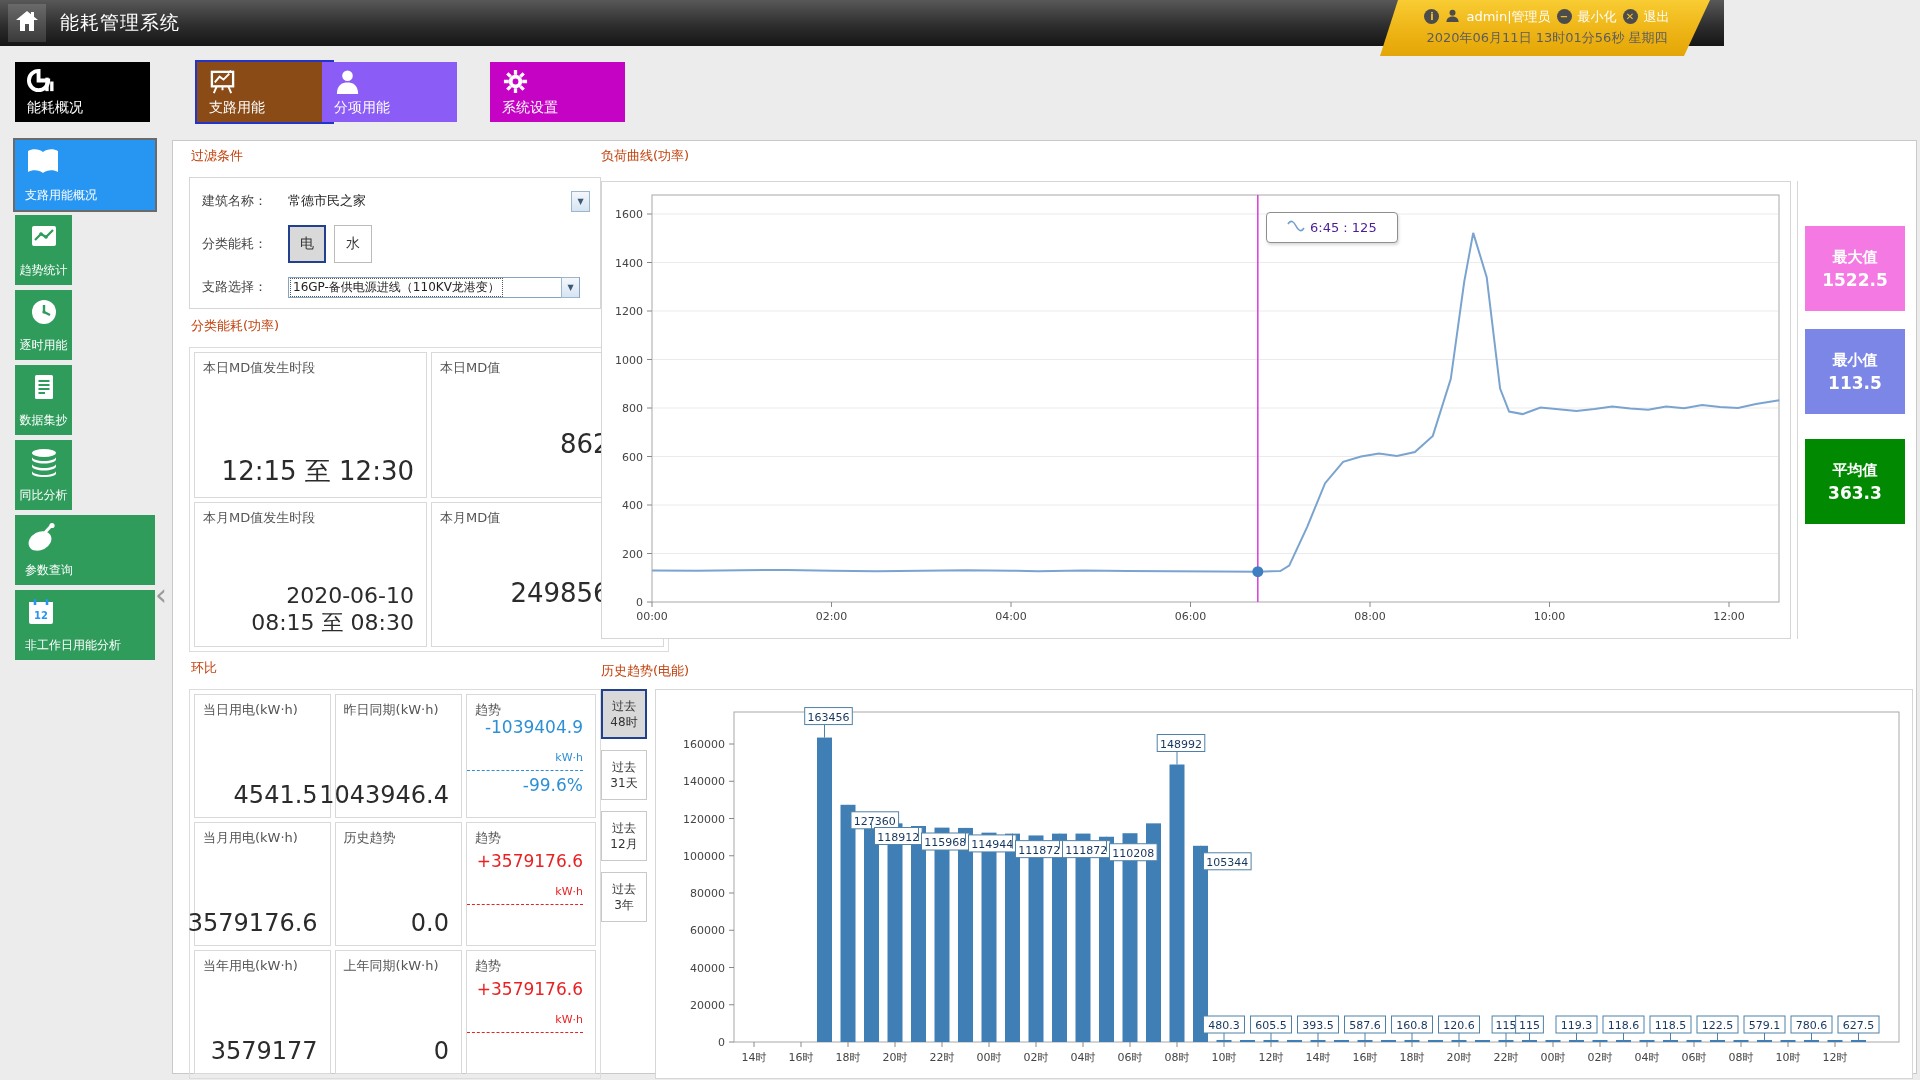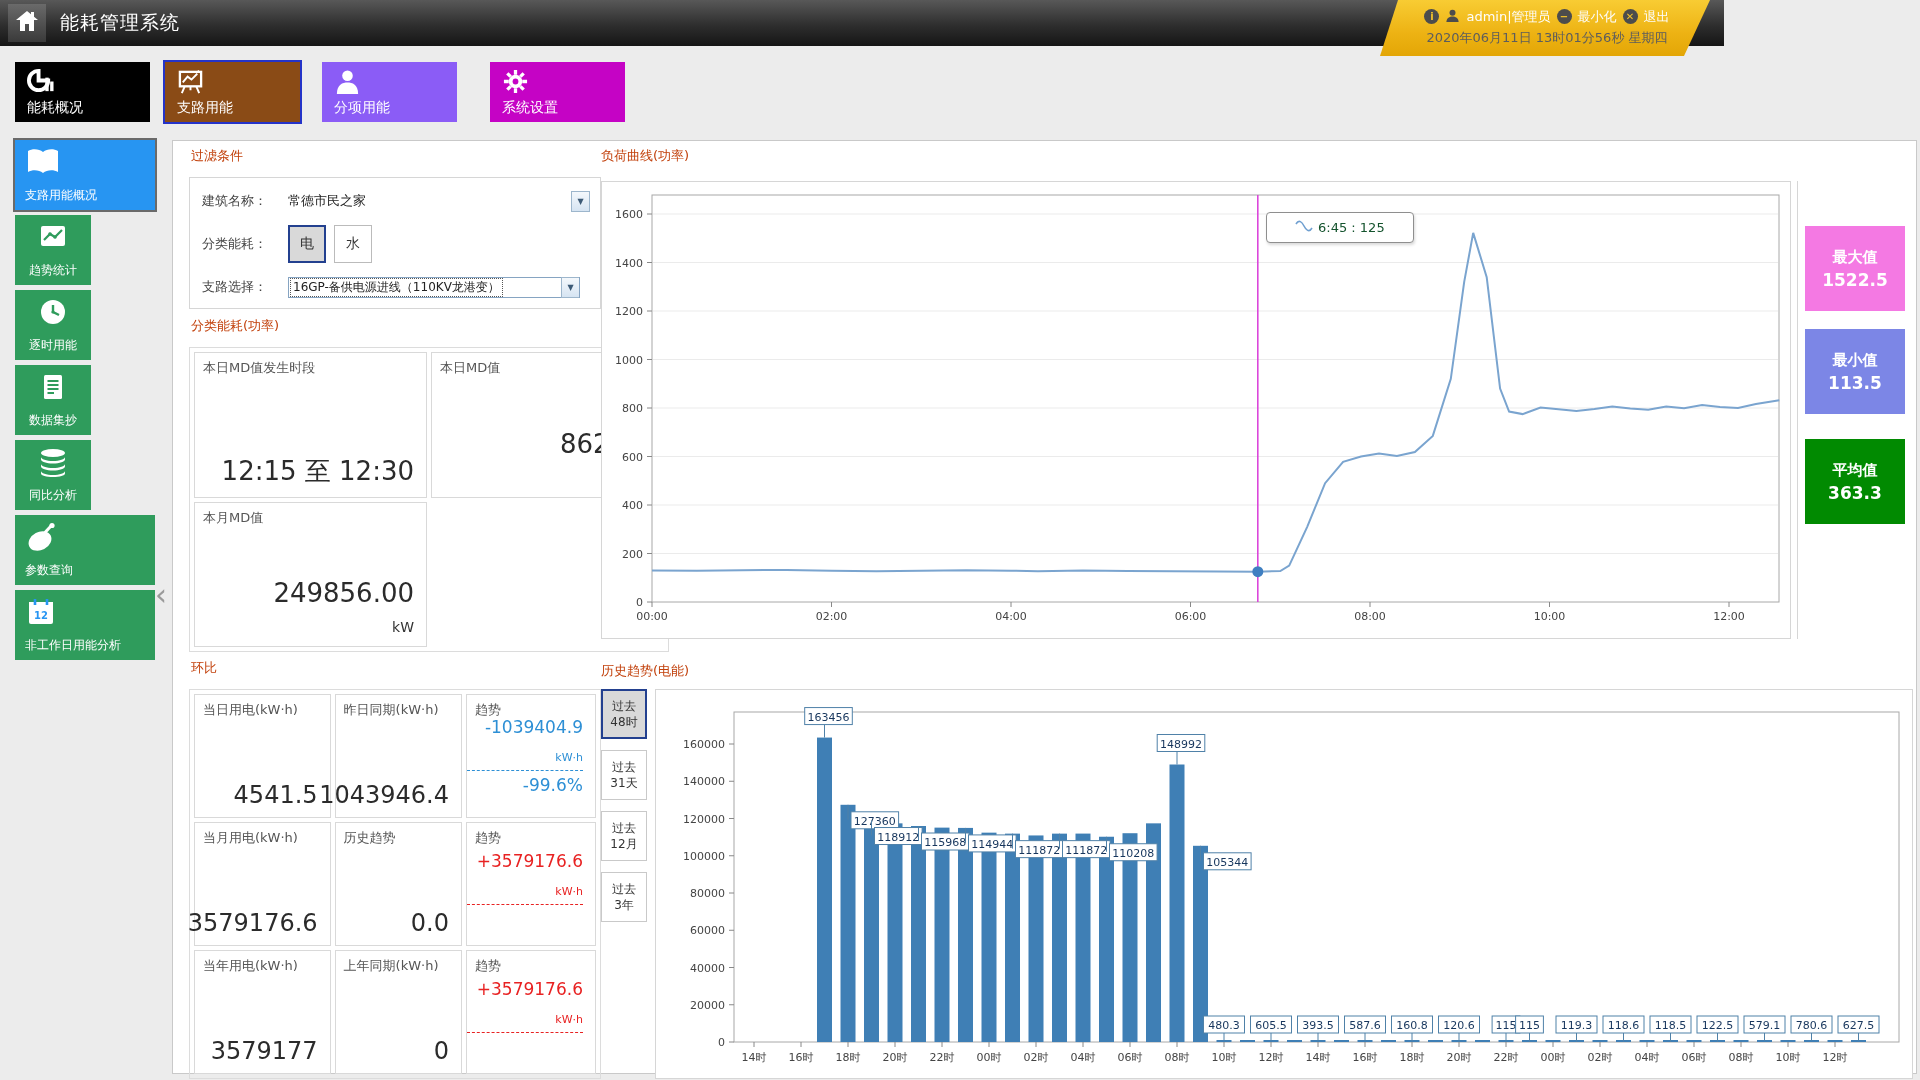--- a/index.html
+++ b/index.html
@@ -15,28 +15,28 @@
              clip-path:polygon(18px 0,100% 0,calc(100% - 26px) 100%,0 100%);
              display:flex;flex-direction:column;justify-content:center;gap:3px;padding:2px 30px 4px 34px;box-sizing:border-box;}
   .user-line1{display:flex;align-items:center;gap:6px;font-size:13px;color:#fdfdfd;justify-content:center;}
   .user-line2{font-size:13px;color:#5d5d5d;text-align:center;}
   .badge{width:15px;height:15px;border-radius:50%;background:#4c4c4c;color:#f4c32a;font-size:10px;
          display:inline-flex;align-items:center;justify-content:center;font-weight:bold;}
   
   .navtabs{left:15px;top:62px;height:62px;}
   .navtile{position:absolute;top:0;width:135px;height:60px;box-sizing:border-box;padding:6px 0 5px 12px;
            display:flex;flex-direction:column;justify-content:space-between;cursor:pointer;}
-  .navtile.sel{outline:2px solid #2433c8;}
+  .navtile.sel{outline:2px solid #2433c8;margin-left:32px;}
   .navtile .nlabel{color:#fff;font-size:14px;}
   
   .sidebar{left:15px;top:140px;width:140px;display:flex;flex-wrap:wrap;gap:5px;align-content:flex-start;flex-direction:column;}
   .stile{box-sizing:border-box;height:70px;background:#2f9c5c;color:#fff;cursor:pointer;
          display:flex;flex-direction:column;justify-content:space-between;padding:7px 6px 6px 10px;}
   .stile.wide{width:140px;}
-  .stile.narrow{width:76px;align-items:center;padding:7px 4px 6px 4px;}
+  .stile.narrow{width:57px;align-items:center;padding:7px 4px 6px 4px;}
   .stile.sel{background:#2795f2;outline:2px solid #6a6a6a;}
   .slabel{font-size:12px;white-space:nowrap;}
   .collapse{left:155px;top:580px;font-size:30px;color:#9a9a9a;line-height:30px;cursor:pointer;}
   
   .content{left:172px;top:140px;width:1743px;height:932px;background:#fff;border:1px solid #c9c9c9;}
   .sec-title{position:absolute;font-size:13px;font-weight:normal;color:#c2410c;}
   .boxed{position:absolute;border:1px solid #d6d6d6;background:#fff;box-sizing:border-box;}
   
   .f-row{position:absolute;left:12px;font-size:13px;color:#444;display:flex;align-items:center;}
   .f-label{width:86px;}
@@ -57,21 +57,21 @@
   .peak .cvalue{font-size:26px;}
   .peak .cunit{font-size:14px;color:#333;}
   .hb .cvalue{font-size:24px;}
   .trendval{font-size:17px;}
   .trendunit{font-size:11px;}
   .trendline{border-bottom:1px dashed;margin:3px 0 4px 0;}
   .trendpct{font-size:17px;}
   
   .tooltip{position:absolute;background:#fff;border:1px solid #8f8f8f;border-radius:4px;
            box-shadow:1px 2px 3px rgba(0,0,0,.15);display:flex;align-items:center;gap:5px;
-           padding:7px 28px;font-size:13px;color:#14532d;}
+           padding:7px 20px;font-size:13px;color:#4c1d95;}
   .statbox{position:absolute;width:100px;height:85px;color:#fff;display:flex;flex-direction:column;
            align-items:center;justify-content:center;font-weight:bold;}
   .statbox .sl{font-size:15px;}
   .statbox .sv{font-size:17px;margin-top:3px;}
   .vr{position:absolute;border-left:1px solid #d6d6d6;}
   
   .htab{position:absolute;left:0;width:46px;height:50px;border:1px solid #c9c9c9;background:#fff;
         display:flex;flex-direction:column;align-items:center;justify-content:center;font-size:12px;
         color:#333;cursor:pointer;box-sizing:border-box;line-height:16px;}
   .htab.sel{background:#d9d9d9;border:2px solid #23408f;}
@@ -242,20 +242,27 @@
   <div class="cardgrid peak" id="peak-grid" style="left:16px;top:206px;width:480px;height:305px;grid-template-columns:1fr 1fr;">
       <div class="card">
         <div class="clabel">本日MD值发生时段</div>
         <div class="cvalue">
           <div>12:15  至  12:30</div>
         </div>
       </div>
       <div class="card">
         <div class="clabel">本日MD值</div>
         <div class="cvalue"><div>862.52</div> <span class="cunit">kW</span></div>
+      </div>
+      <div class="card">
+        <div class="clabel">本月MD值发生时段</div>
+        <div class="cvalue" style="font-size: 22px;">
+          <div>2020-06-10</div>
+          <div>08:15  至  08:30</div>
+        </div>
       </div>
       <div class="card">
         <div class="clabel">本月MD值</div>
         <div class="cvalue"><div>249856.00</div> <span class="cunit">kW</span></div>
       </div>
     </div>
 
   <div class="sec-title" style="left:18px;top:518px;">环比</div>
   <div class="cardgrid hb" id="huanbi-grid" style="left:16px;top:548px;width:412px;height:390px;grid-template-columns:1.04fr 0.97fr 0.99fr;">
       <div class="card">

